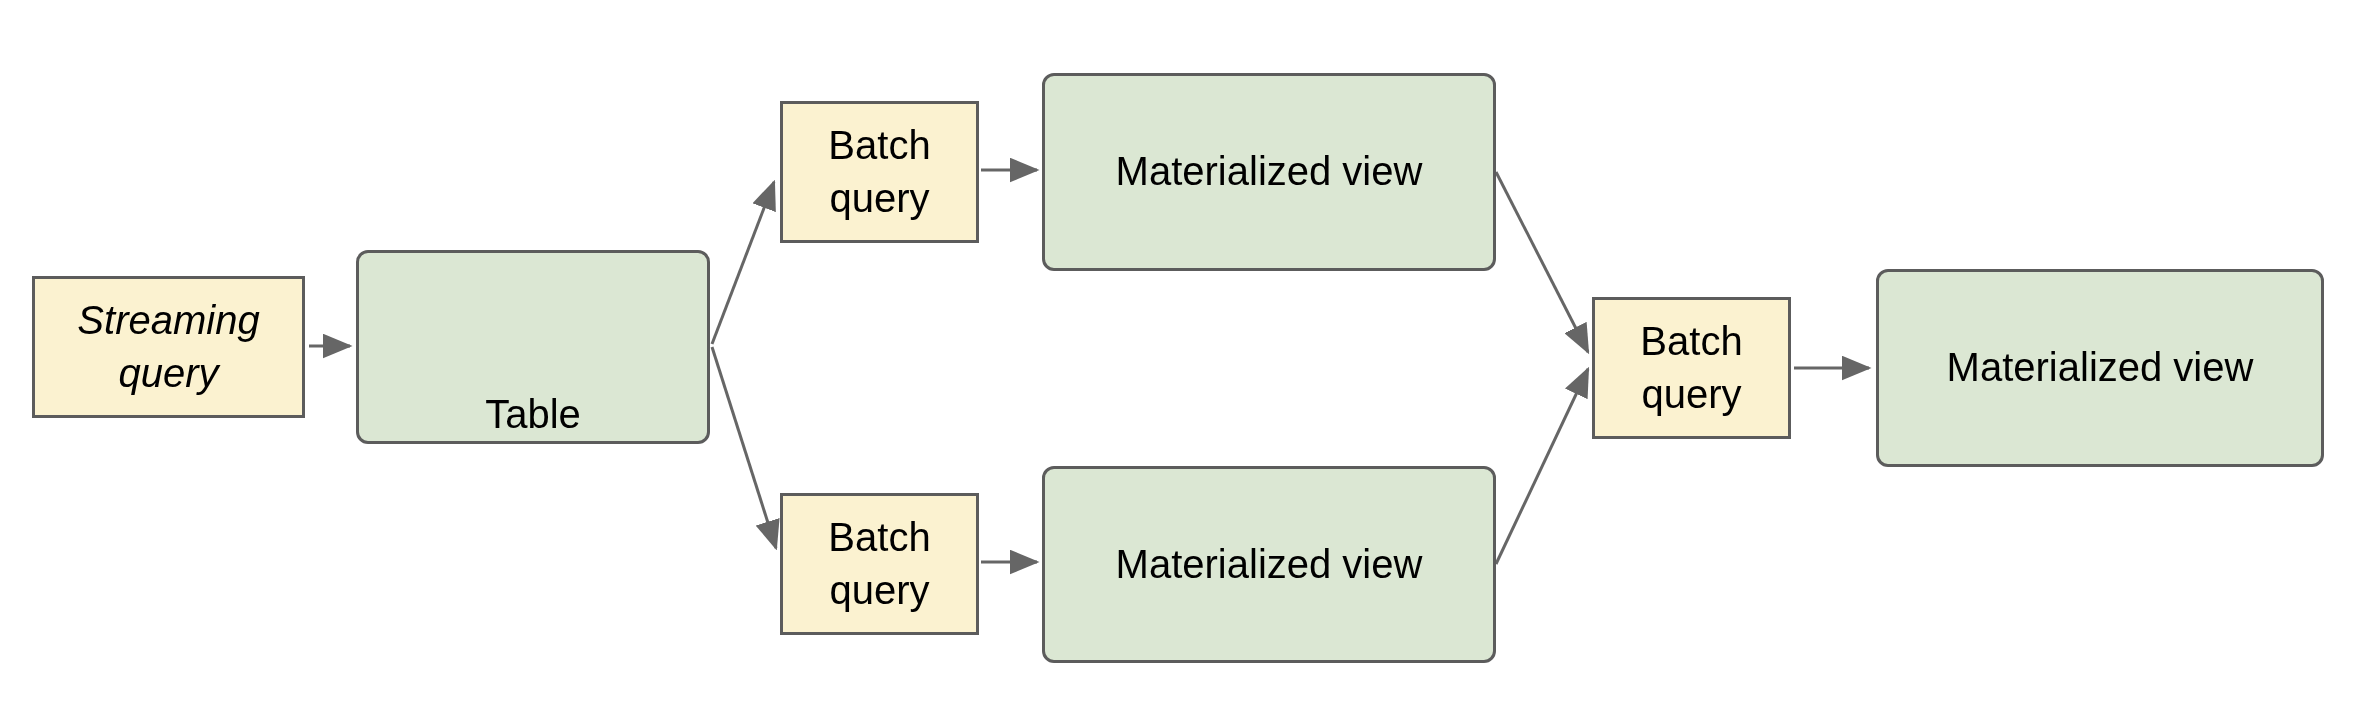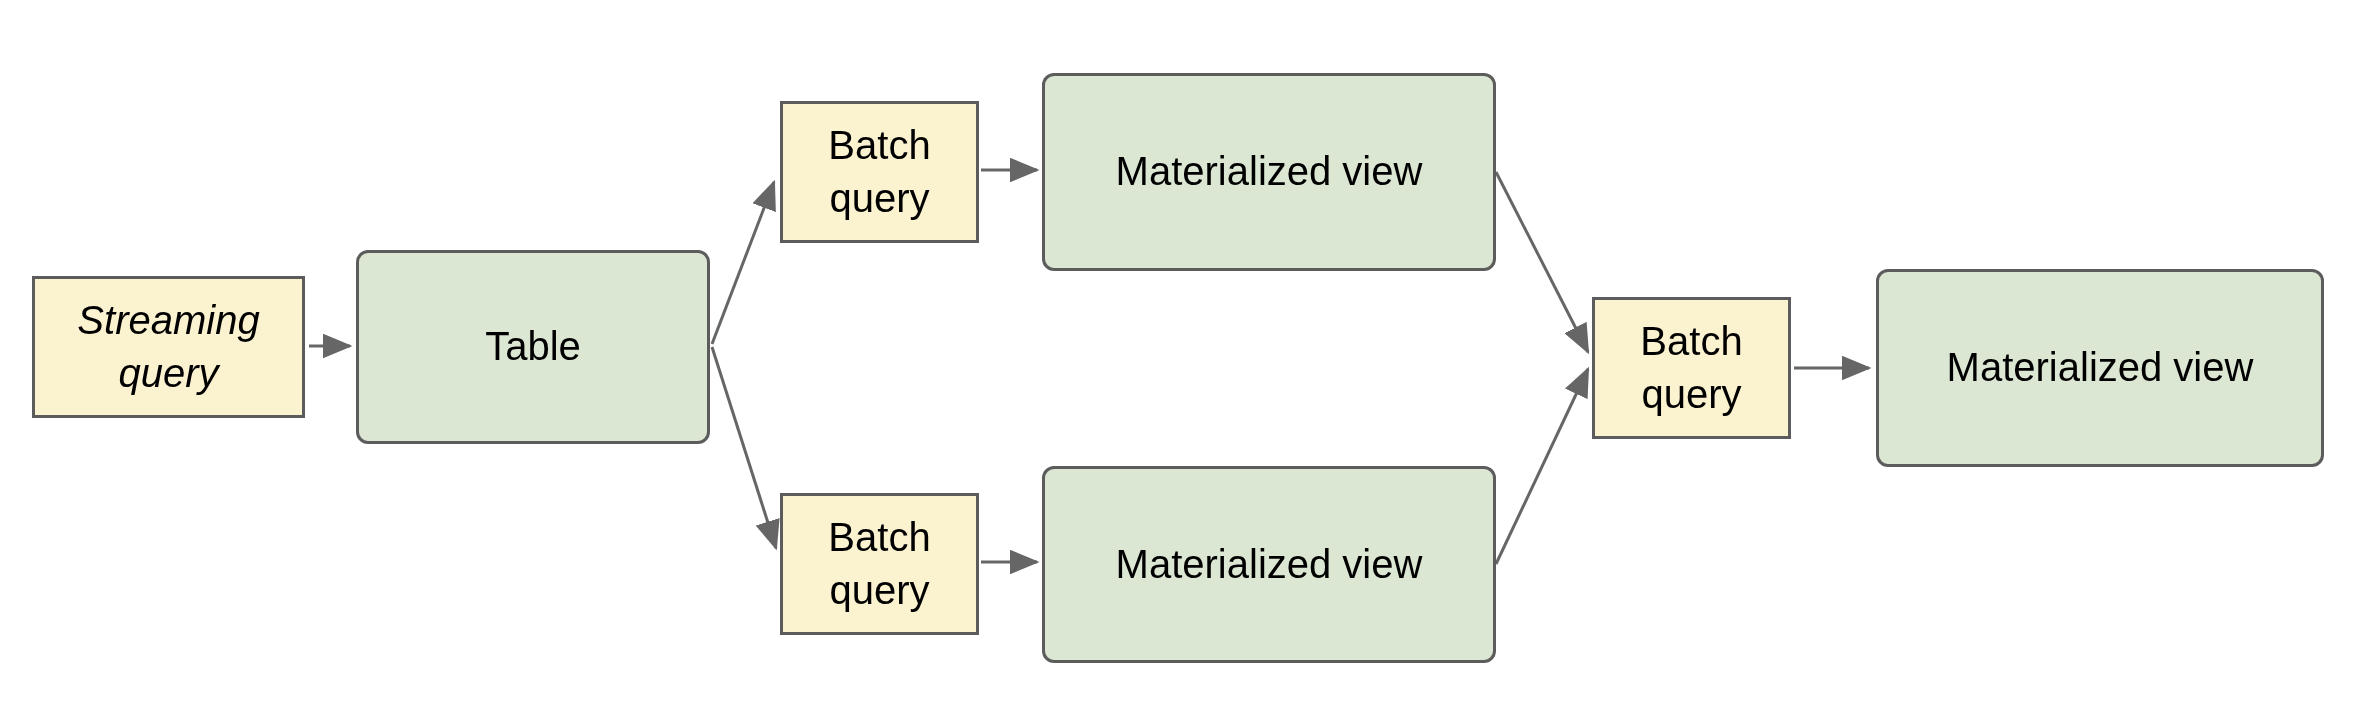--- a/index.html
+++ b/index.html
@@ -75,21 +75,21 @@
     <line class="edge" x1="981" y1="562" x2="1037" y2="562" marker-end="url(#arw)"></line>
     <line class="edge" x1="1496" y1="172" x2="1588" y2="352" marker-end="url(#arw)"></line>
     <line class="edge" x1="1496" y1="564" x2="1588" y2="369" marker-end="url(#arw)"></line>
     <line class="edge" x1="1794" y1="368" x2="1869" y2="368" marker-end="url(#arw)"></line>
   </svg>
 
   <div class="node q" style="left:32px; top:276px; width:273px; height:142px;font-style:italic;">
     <span class="lbl">Streaming query</span>
   </div>
 
-  <div class="node v" style="left:356px; top:250px; width:354px; height:194px;">
+  <div class="node v" style="left:356px; top:250px; width:354px; height:194px;align-items:flex-end;">
     <span class="lbl">Table</span>
   </div>
 
   <div class="node q" style="left:780px; top:101px; width:199px; height:142px;">
     <span class="lbl">Batch query</span>
   </div>
 
   <div class="node v" style="left:1042px; top:73px; width:454px; height:198px;">
     <span class="lbl">Materialized view</span>
   </div>

